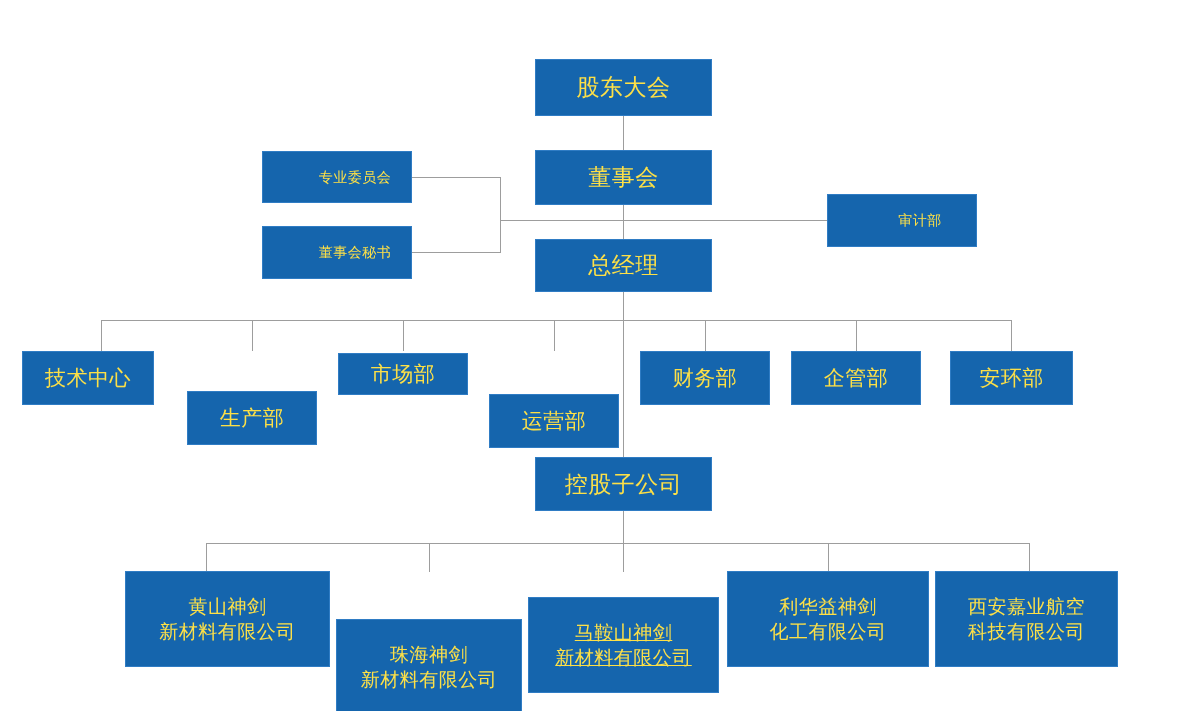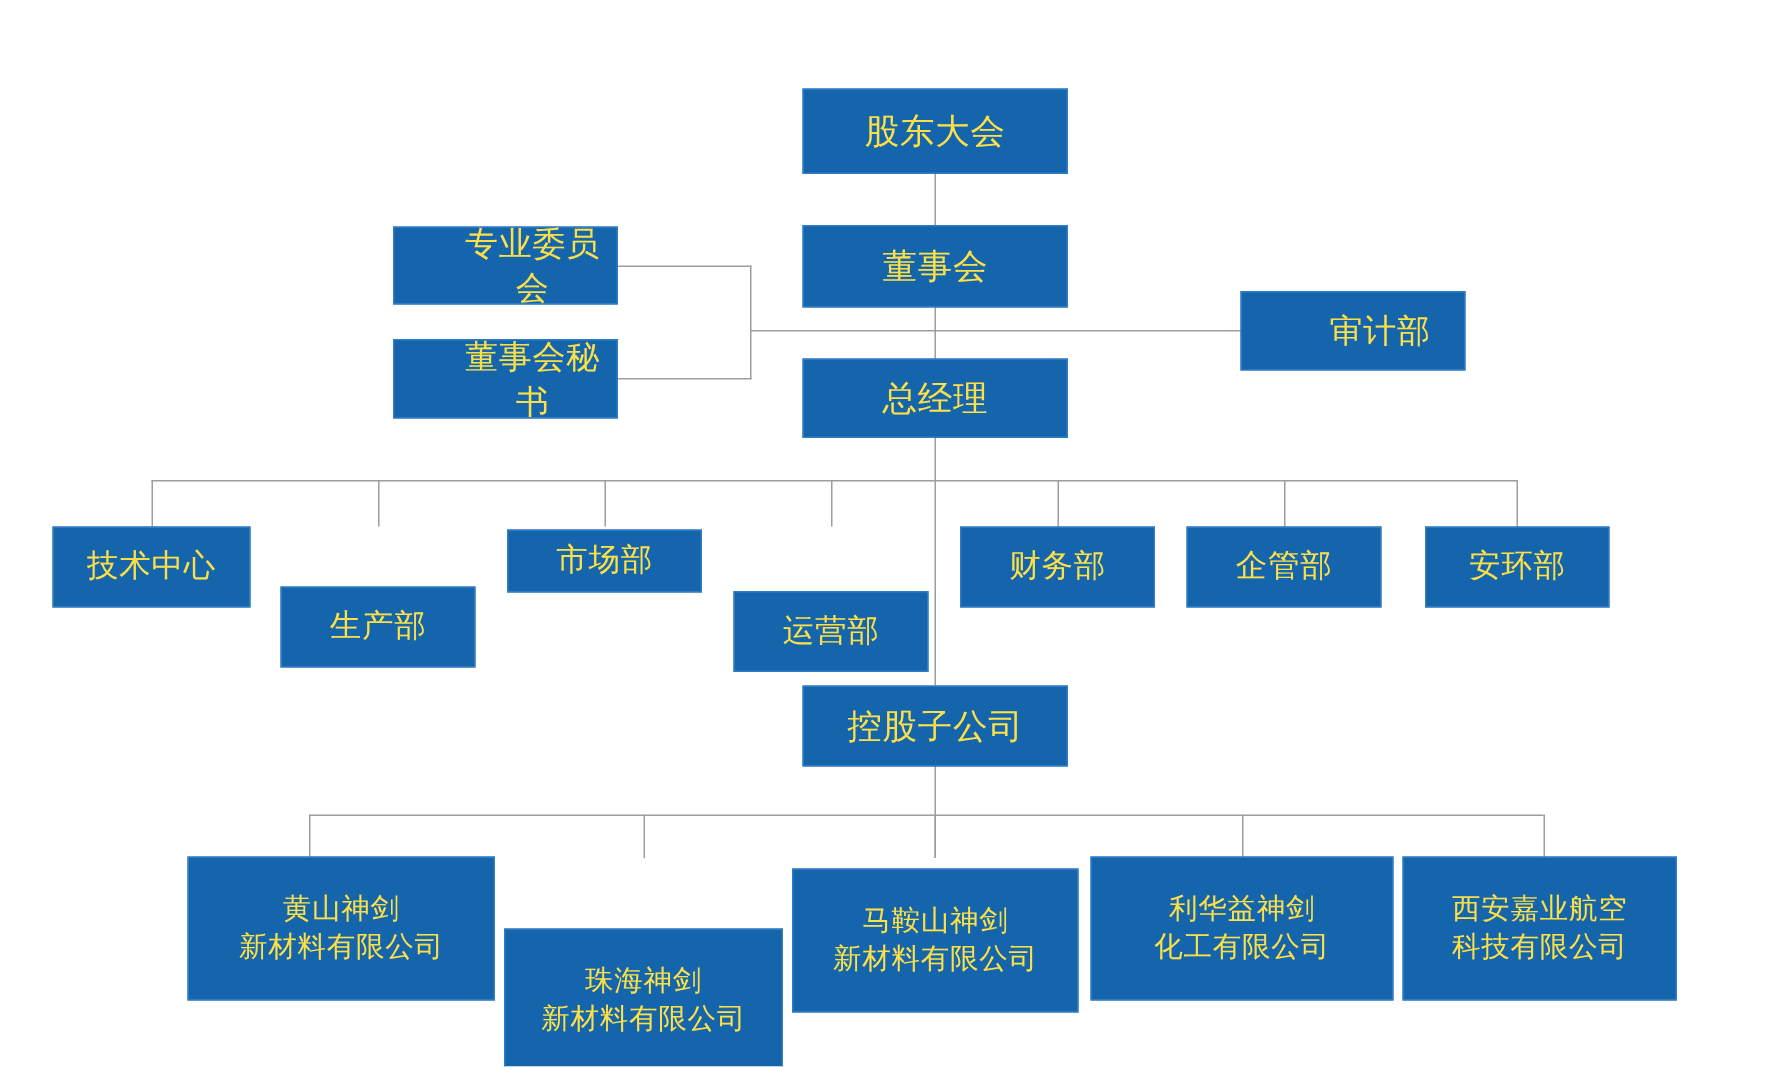--- a/index.html
+++ b/index.html
@@ -31,21 +31,21 @@
     letter-spacing: 0.5px;
     z-index: 3;
     font-weight: 400;
   }
   .node .label {
     display: block;
     width: 100%;
     white-space: pre-line;
   }
   .n-top    { font-size: 23px; }
-  .n-side   { font-size: 22px; padding-left: 36px; }
+  .n-side   { font-size: 14px; padding-left: 36px; }
   .n-dept   { font-size: 21px; }
   .n-sub    { font-size: 19px; }
 
   .line {
     position: absolute;
     background: #9d9d9d;
     z-index: 1;
   }
   .line.h { height: 1px; }
   .line.v { width: 1px; }
@@ -104,21 +104,21 @@
   </div>
 
   <div class="node n-side" style="left:827px; top:194px; width:150px; height:53px;">
     <span class="label">审计部</span>
   </div>
 
   <div class="node n-top" style="left:535px; top:239px; width:177px; height:53px;">
     <span class="label">总经理</span>
   </div>
 
-  <div class="node n-dept" style="left:35px; top:351px; width:132px; height:54px;">
+  <div class="node n-dept" style="left:22px; top:351px; width:132px; height:54px;">
     <span class="label">技术中心</span>
   </div>
   <div class="node n-dept" style="left:187px; top:351px; width:130px; height:54px;margin-top:40px;">
     <span class="label">生产部</span>
   </div>
   <div class="node n-dept" style="left:338px; top:353px; width:130px; height:42px;">
     <span class="label">市场部</span>
   </div>
   <div class="node n-dept" style="left:489px; top:351px; width:130px; height:54px;margin-top:43px;">
     <span class="label">运营部</span>
@@ -138,21 +138,21 @@
   </div>
 
   <div class="node n-sub" style="left:125px; top:571px; width:205px; height:96px;">
     <span class="label">黄山神剑
 新材料有限公司</span>
   </div>
   <div class="node n-sub" style="left:336px; top:571px; width:186px; height:96px;margin-top:48px;">
     <span class="label">珠海神剑
 新材料有限公司</span>
   </div>
-  <div class="node n-sub" style="left:528px; top:579px; width:191px; height:96px;">
+  <div class="node n-sub" style="left:528px; top:597px; width:191px; height:96px;text-decoration:underline;">
     <span class="label">马鞍山神剑
 新材料有限公司</span>
   </div>
   <div class="node n-sub" style="left:727px; top:571px; width:202px; height:96px;">
     <span class="label">利华益神剑
 化工有限公司</span>
   </div>
   <div class="node n-sub" style="left:935px; top:571px; width:183px; height:96px;">
     <span class="label">西安嘉业航空
 科技有限公司</span>

